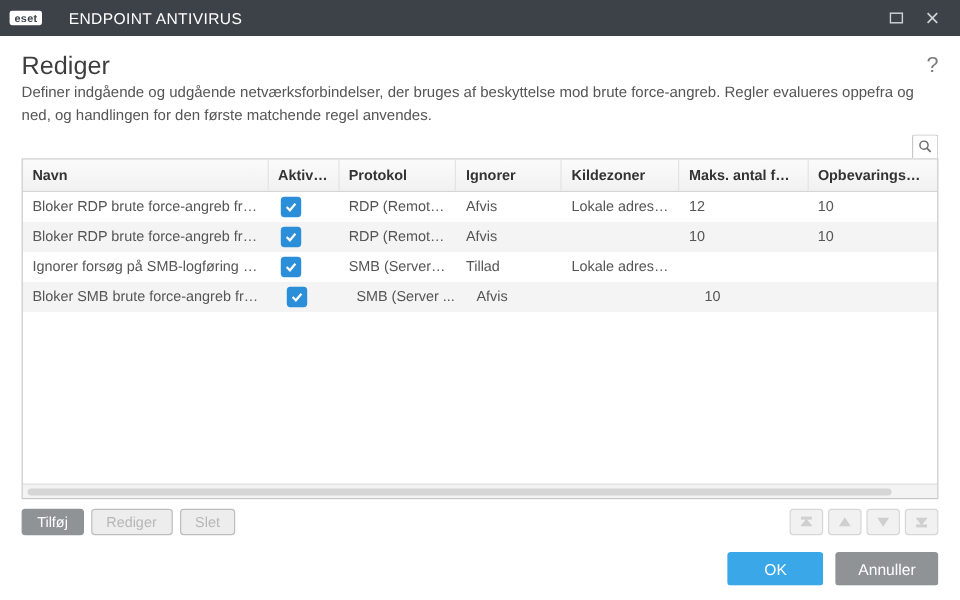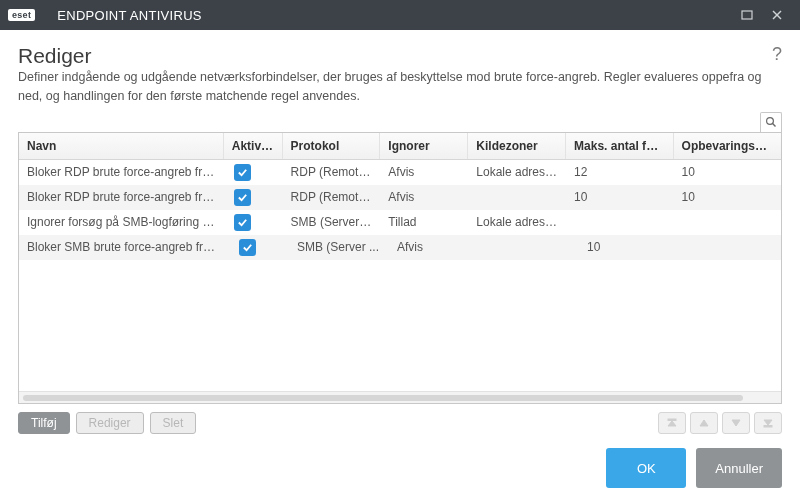--- a/index.html
+++ b/index.html
@@ -74,21 +74,21 @@
   .btn-small.primary { background: #8f9396; color: #fff; border-color: #8f9396; cursor: pointer; }
   .order-btns { margin-left: auto; display: flex; gap: 4px; }
   .order-btn {
     width: 28px; height: 22px; border: 1px solid #d6d6d6; background: #f1f1f1;
     border-radius: 3px; display: flex; align-items: center; justify-content: center; cursor: default;
   }
   .order-btn svg { stroke: #cfcfcf; fill: #cfcfcf; }
 
   .footer { margin-top: auto; display: flex; justify-content: flex-end; gap: 10px; padding-top: 14px; }
   .btn {
-    min-width: 80px; height: 40px; padding: 0 18px; border-radius: 3px; font-size: 13px;
+    min-width: 80px; height: 28px; padding: 0 18px; border-radius: 3px; font-size: 13px;
     display: inline-flex; align-items: center; justify-content: center; cursor: pointer;
     border: 1px solid transparent;
   }
   .btn.ok { background: #39a7e8; color: #fff; }
   .btn.cancel { background: #8f9396; color: #fff; }
 </style>
 </head>
 <body>
 
 <div class="titlebar">

